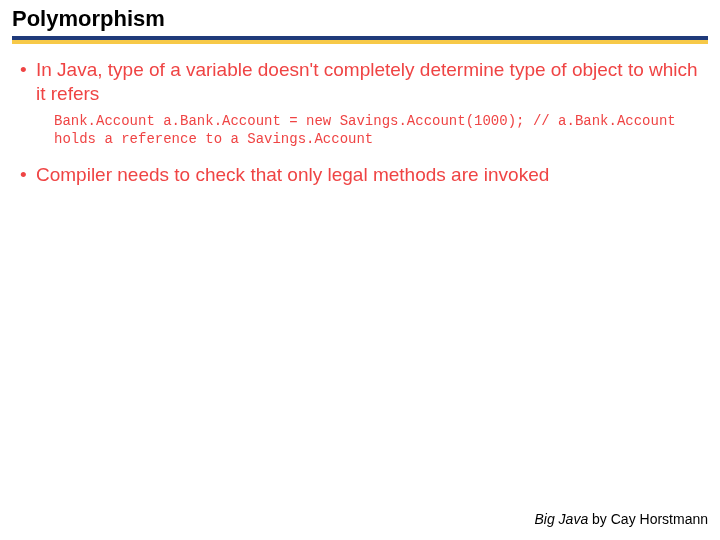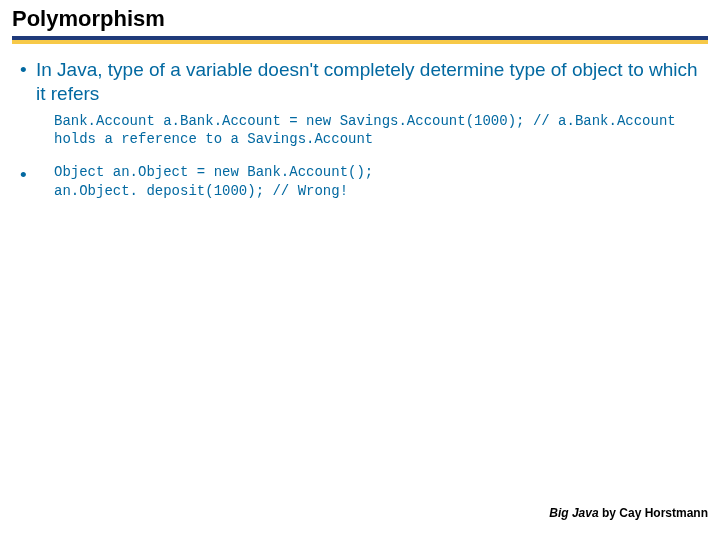--- a/index.html
+++ b/index.html
@@ -2,48 +2,47 @@
 <html><head>
 <meta charset="utf-8">
 <style>
   * { margin: 0; padding: 0; box-sizing: border-box; }
   html, body { width: 720px; height: 540px; background: #fff; font-family: Arial, Helvetica, sans-serif; }
   .slide { width: 720px; height: 540px; position: relative; padding: 0; }
   .title-block { padding: 6px 12px 0 12px; }
   .title-text { font-size: 22px; font-weight: bold; color: #000; }
   .rule-outer { margin-top: 4px; border-top: 4px solid #1f3a7a; }
   .rule-inner { height: 4px; background: #f7c948; margin-top: 0; }
-  .body { padding: 14px 20px 0 20px; font-size: 19px; color: #0369a1; line-height: 1.25; }
+  .body { padding: 14px 20px 0 20px; font-size: 19px; color: #ef4444; line-height: 1.25; }
   ul.top { list-style: none; }
   ul.top > li { margin-bottom: 14px; padding-left: 16px; position: relative; }
   ul.top > li::before { content: "•"; position: absolute; left: 0; top: 0; font-size: 19px; }
   .code { font-family: "Courier New", Courier, monospace; font-size: 14px; white-space: pre-wrap; padding-left: 18px; margin-top: 6px; line-height: 1.35; }
-  .footer { position: absolute; right: 12px; bottom: 20px; font-size: 12px; text-align: right; color: #000; line-height: 1.2; font-weight: bold; }
+  .footer { position: absolute; right: 12px; bottom: 12px; font-size: 14px; text-align: right; color: #000; line-height: 1.2; }
   .footer .book { font-style: italic; }
 </style>
 </head>
 <body>
 <div class="slide">
 
 <div class="title-block">
   <div class="title-text">Polymorphism</div>
   <div class="rule-outer">
     <div class="rule-inner"></div>
   </div>
 </div>
 
 <div class="body">
   <ul class="top">
     <li>
       <span>In Java, type of a variable doesn't completely determine type of object to which it refers</span>
       <div class="code">Bank.Account a.Bank.Account = new Savings.Account(1000); // a.Bank.Account holds a reference to a Savings.Account</div>
     </li>
     <li>
-      <div class="code">Object an.Object = new Bank.Account();
-an.Object. deposit(1000); // Wrong!</div>
+      <span>Compiler needs to check that only legal methods are invoked</span>
     </li>
   </ul>
 </div>
 
 <div class="footer">
   <div>
     <span class="book">Big Java</span><span> by Cay Horstmann</span>
   </div>
 </div>
 

